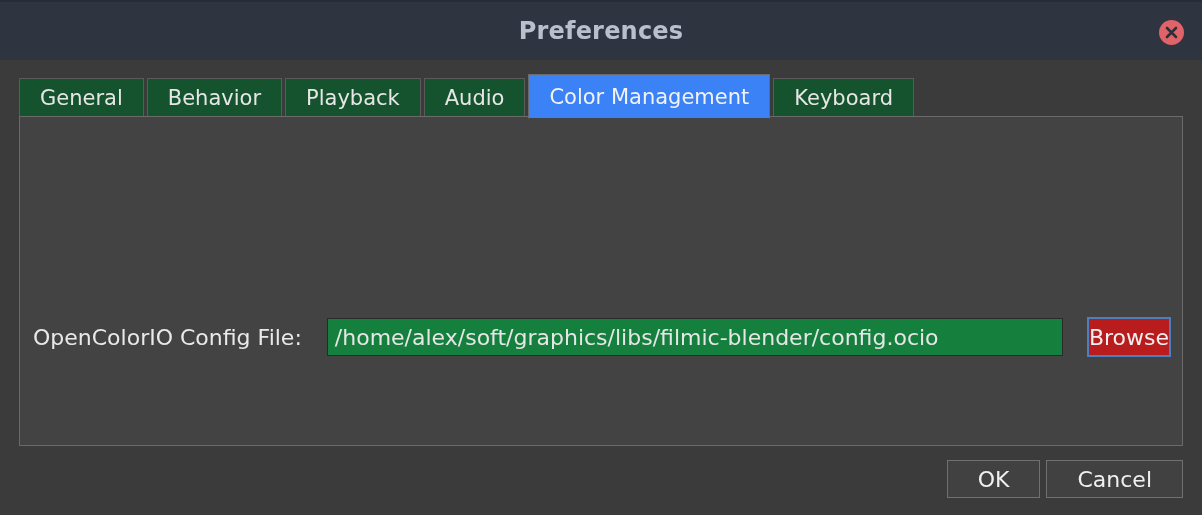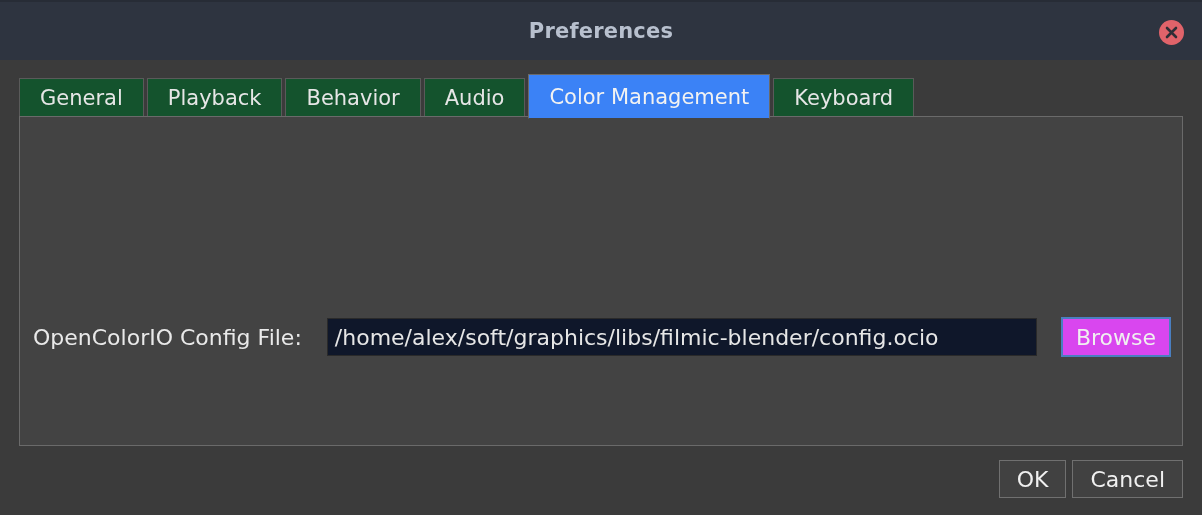--- a/index.html
+++ b/index.html
@@ -35,21 +35,21 @@
   }
   .titlebar-title {
     position: absolute;
     left: 0;
     top: 0;
     width: 1202px;
     height: 58px;
     line-height: 58px;
     text-align: center;
     color: #b8c0ce;
-    font-size: 21px;
+    font-size: 24px;
     font-weight: bold;
     letter-spacing: 0.2px;
     font-family: "DejaVu Sans", sans-serif;
   }
   .close-button {
     position: absolute;
     right: 18px;
     top: 18px;
     width: 25px;
     height: 25px;
@@ -152,38 +152,38 @@
     color: #e9e9e9;
     font-size: 22px;
     font-family: "DejaVu Sans", sans-serif;
     white-space: nowrap;
     margin-right: 9px;
   }
   .file-input {
     flex: 1 1 auto;
     height: 38px;
     box-sizing: border-box;
-    background: #0f172a;
+    background: #15803d;
     border: 1px solid #2a2a2a;
     color: #e6e6e6;
     font-size: 22px;
     font-family: "DejaVu Sans", sans-serif;
     padding: 0 7px;
     display: flex;
     align-items: center;
     overflow: hidden;
     white-space: nowrap;
   }
   .browse-button {
     flex: 0 0 auto;
     margin-left: 8px;
     height: 40px;
     box-sizing: border-box;
-    padding: 0 13px;
-    background: #d946ef;
+    padding: 0 0;
+    background: #b91c1c;
     border: 2px solid #4a7fc0;
     color: #f0f0f0;
     font-size: 22px;
     font-family: "DejaVu Sans", sans-serif;
     display: flex;
     align-items: center;
     justify-content: center;
     cursor: pointer;
     white-space: nowrap;
   }
@@ -192,21 +192,21 @@
   .buttonbar {
     position: absolute;
     right: 19px;
     top: 460px;
     display: flex;
     align-items: center;
   }
   .dlg-button {
     height: 38px;
     box-sizing: border-box;
-    padding: 0 17px;
+    padding: 0 30px;
     background: #414141;
     border: 1px solid #707070;
     color: #f0f0f0;
     font-size: 22px;
     font-family: "DejaVu Sans", sans-serif;
     display: flex;
     align-items: center;
     justify-content: center;
     cursor: pointer;
     margin-left: 6px;
@@ -225,24 +225,24 @@
         <path d="M8 8 L17 17 M17 8 L8 17" stroke="#2e2e36" stroke-width="2.6" stroke-linecap="round"></path>
       </svg>
     </div>
   </div>
 
   <div class="tabstrip">
     <div class="tab">
       <span>General</span>
     </div>
     <div class="tab">
+      <span>Behavior</span>
+    </div>
+    <div class="tab">
       <span>Playback</span>
-    </div>
-    <div class="tab">
-      <span>Behavior</span>
     </div>
     <div class="tab">
       <span>Audio</span>
     </div>
     <div class="tab selected">
       <span>Color Management</span>
     </div>
     <div class="tab">
       <span>Keyboard</span>
     </div>

